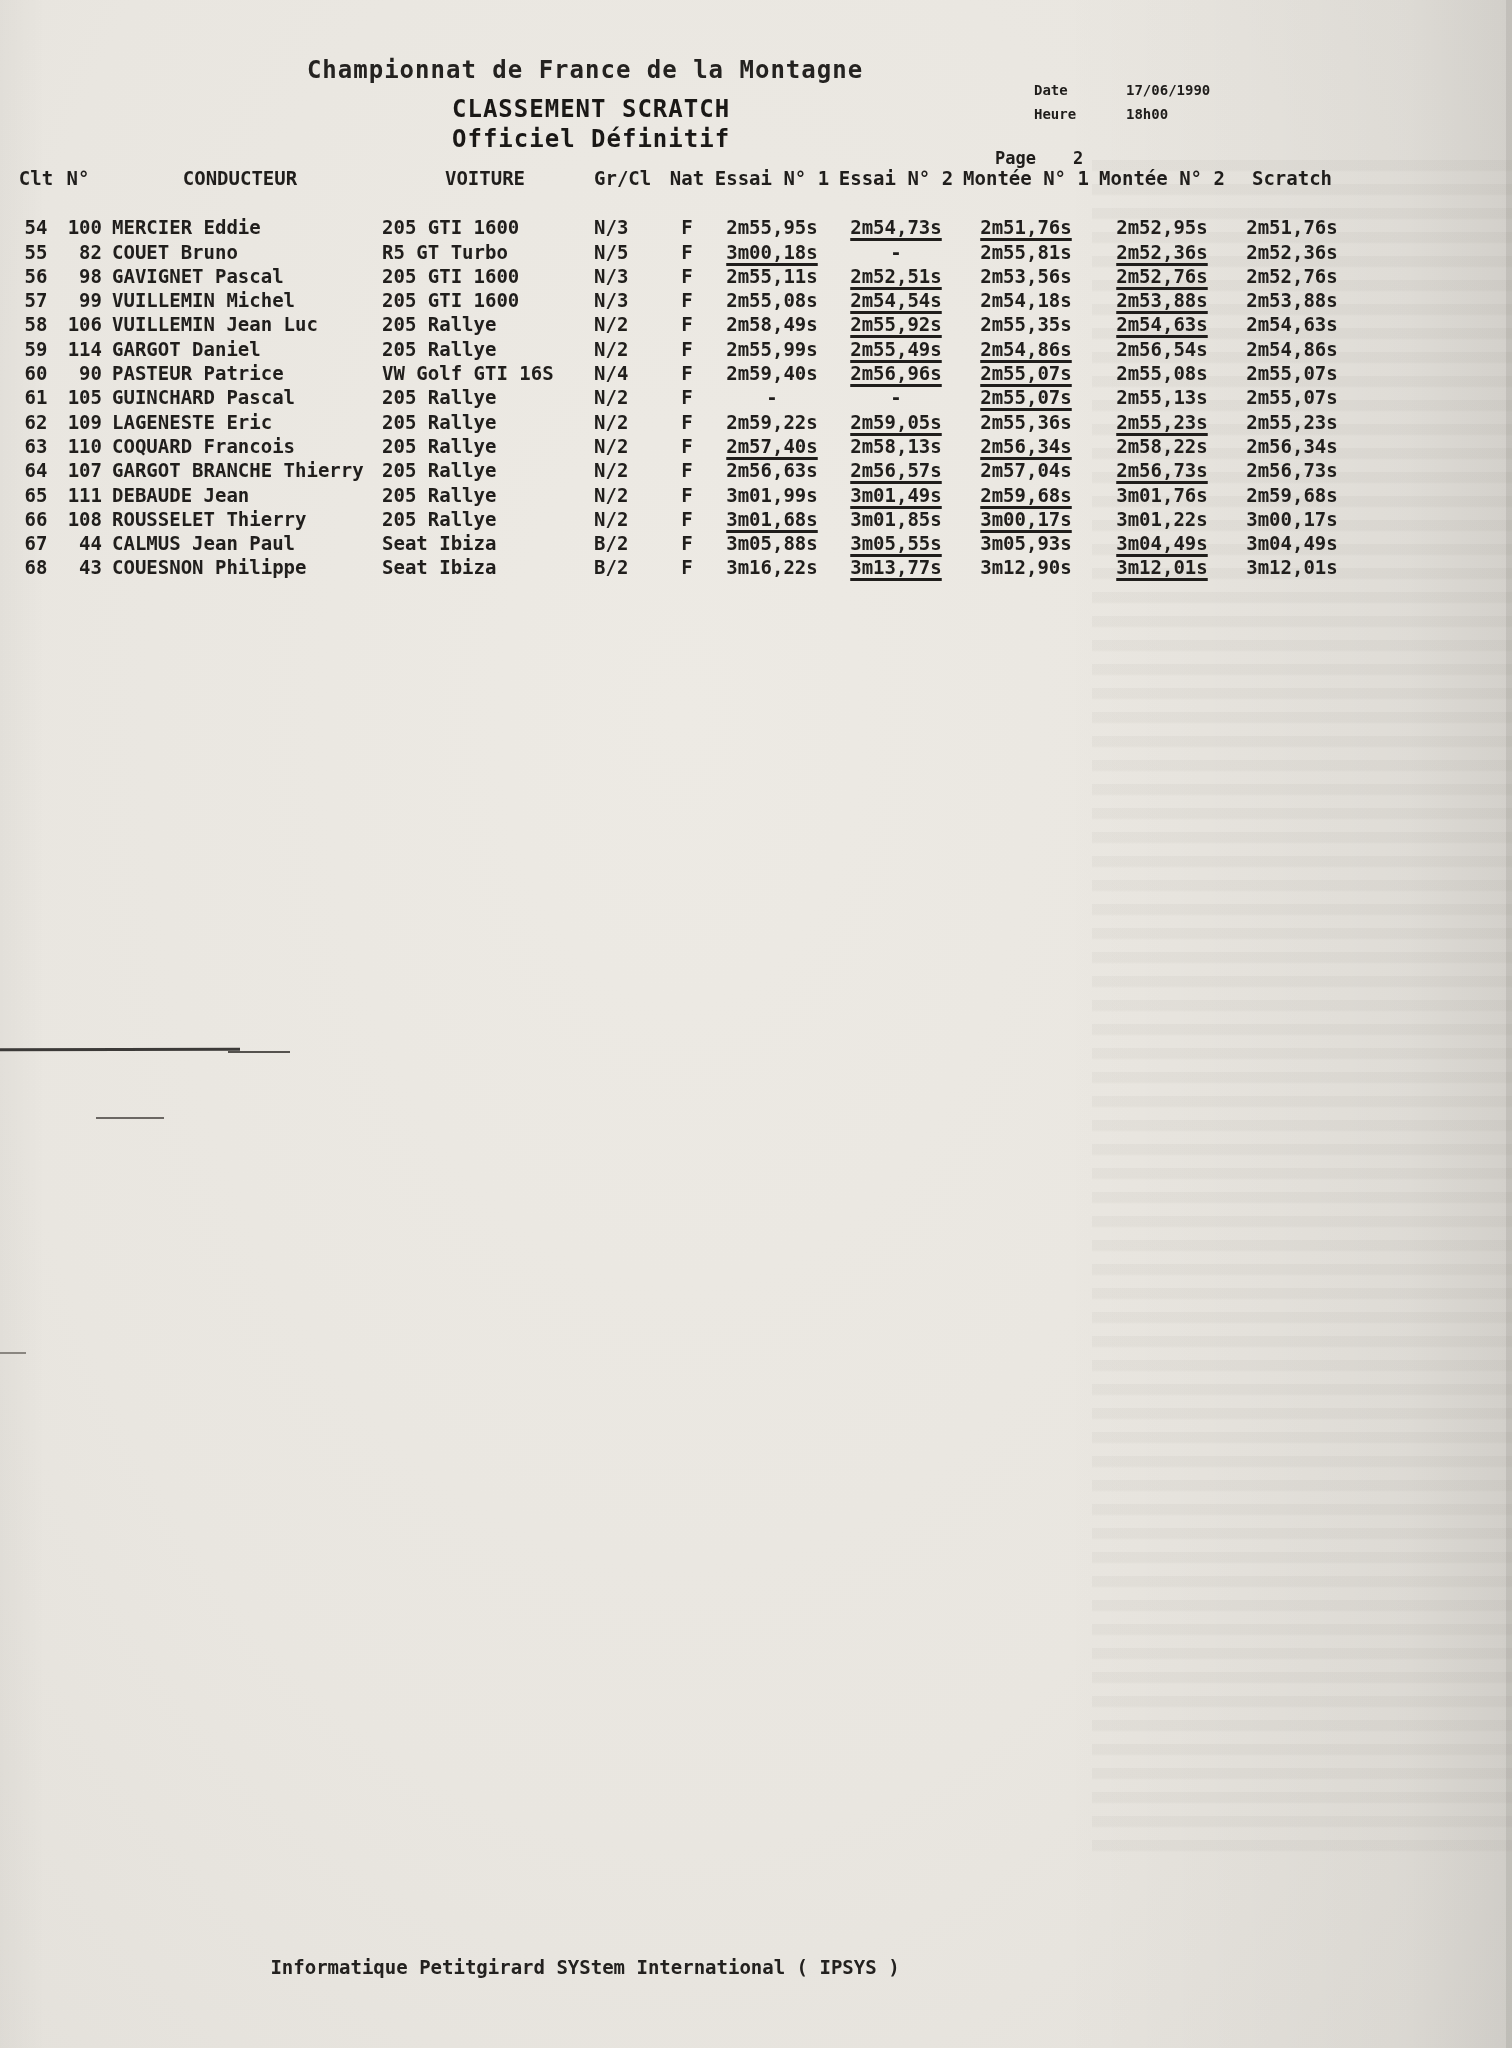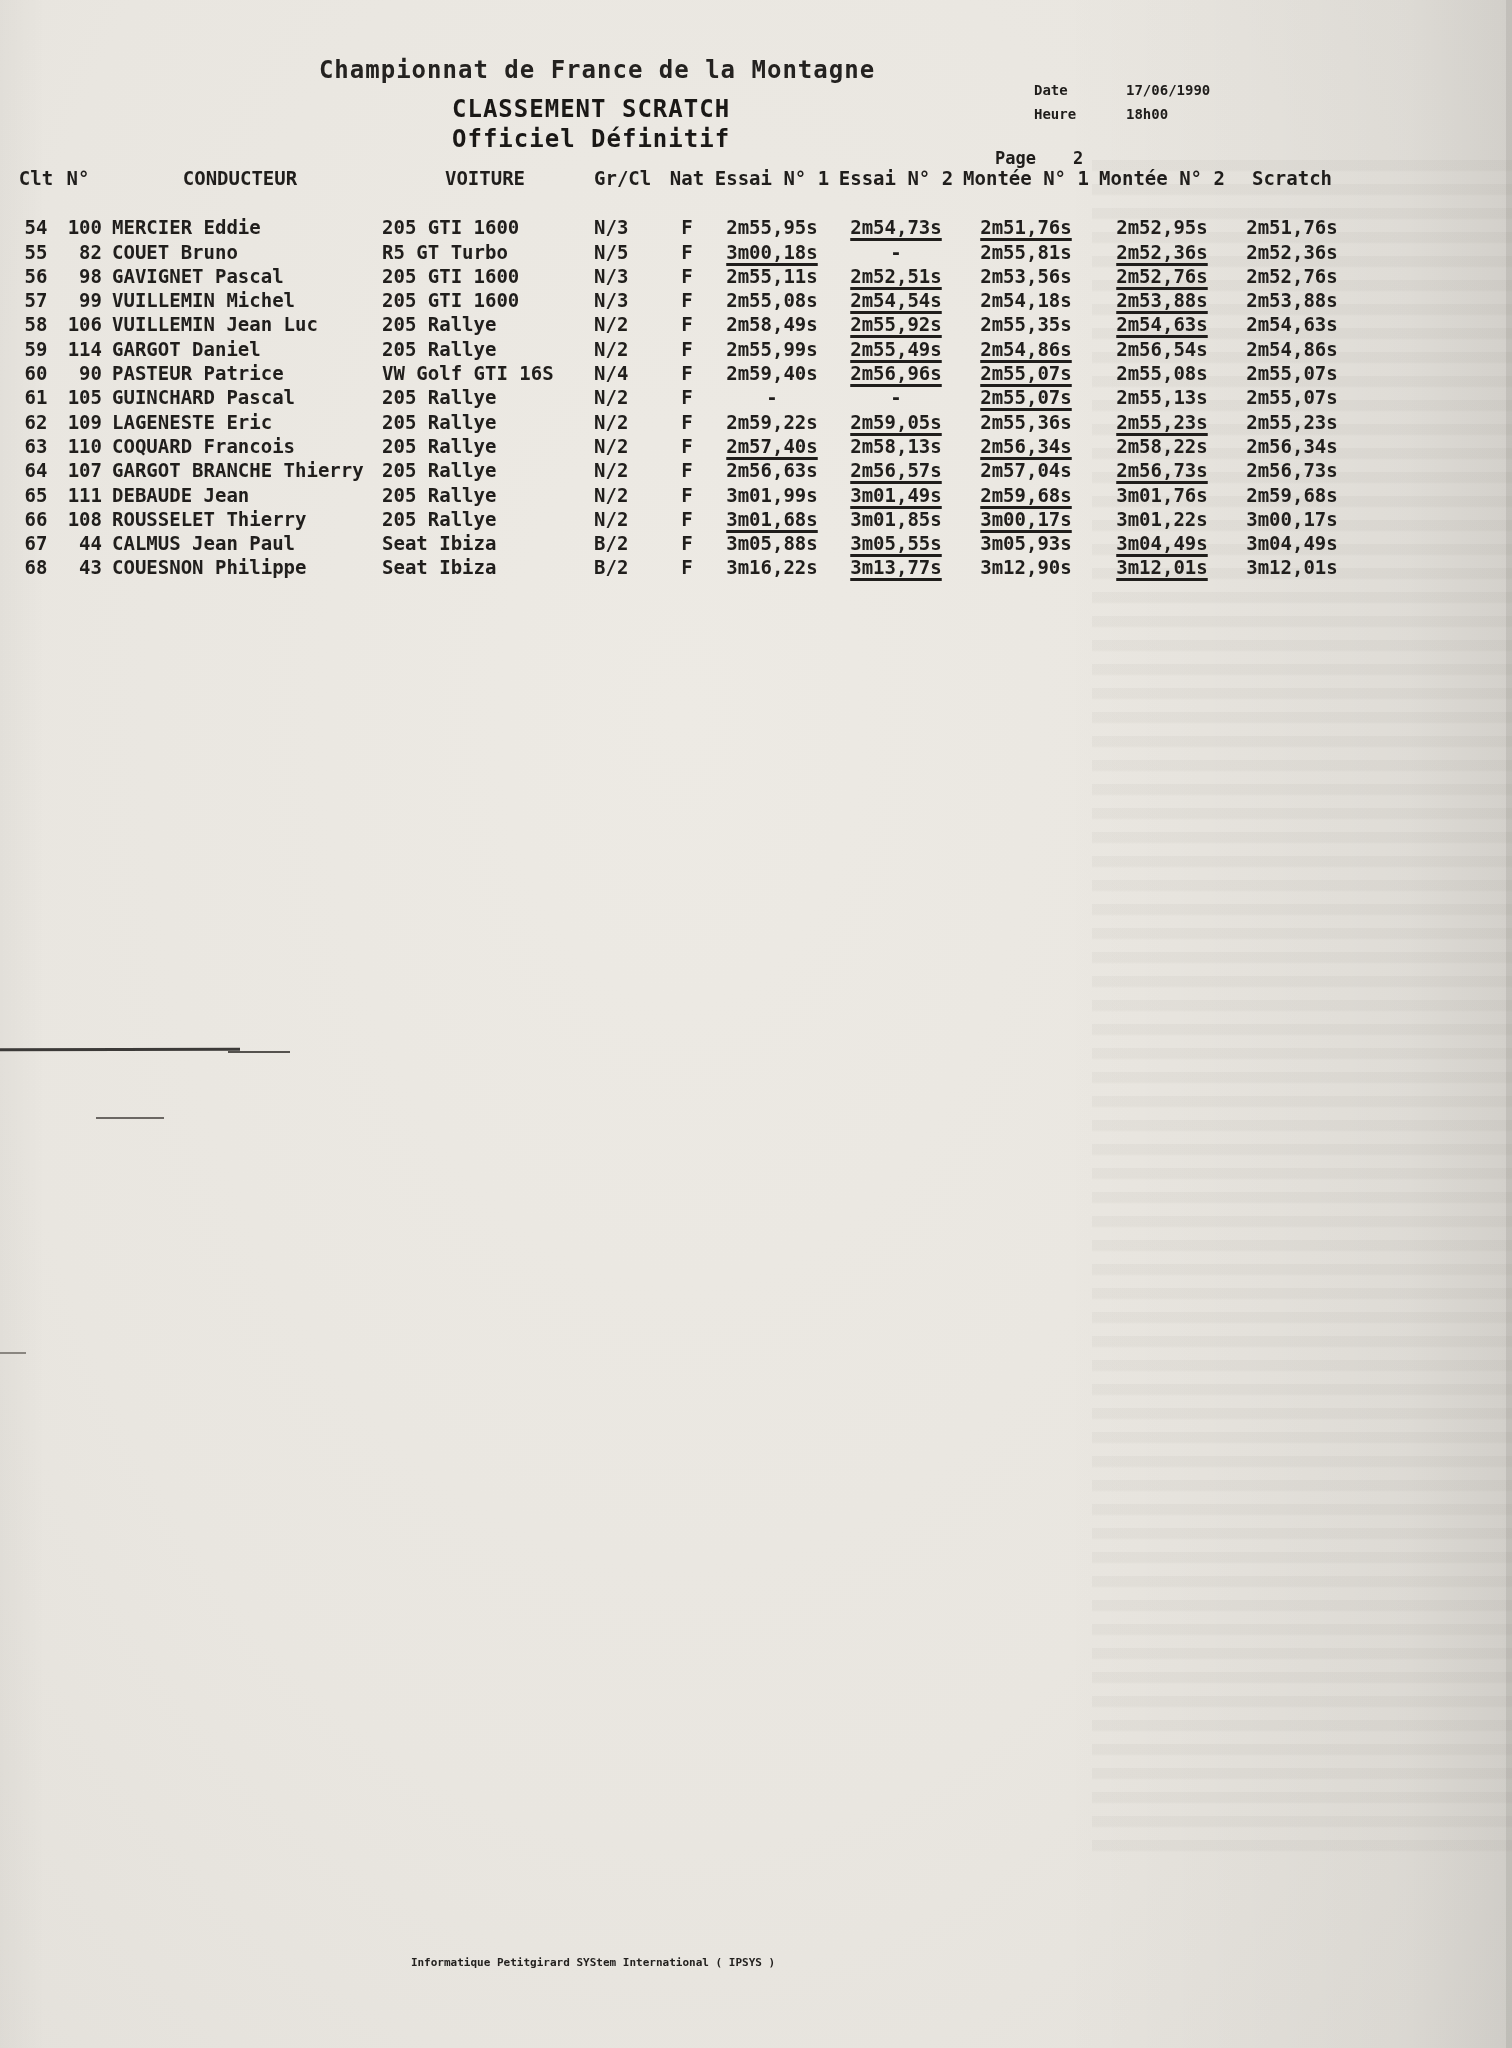--- a/index.html
+++ b/index.html
@@ -24,21 +24,20 @@
     text-align:center;
     font-family:"DejaVu Serif", serif;
     font-weight:bold;font-size:37px;letter-spacing:0.5px;
     color:#161412;
   }
   .subtitle{
     position:absolute;left:0;top:56px;width:1170px;
     text-align:center;
     font-weight:bold;font-size:24px;letter-spacing:1px;
     color:#242220;
-    padding-left:12px;
   }
   .classement{
     position:absolute;left:452px;top:94px;
     font-weight:bold;font-size:24px;line-height:30px;letter-spacing:1px;
     color:#1a1816;
   }
   .meta{
     position:absolute;left:990px;top:78px;
     font-weight:bold;font-size:14px;line-height:24px;margin-left:44px;
   }
@@ -68,22 +67,22 @@
   .c-time{text-align:center;}
   .hdr .c-cond{text-align:center;padding:0;}
   .hdr .c-voit{text-align:center;padding:0;}
   .hdr .c-num{text-align:center;}
   .u{
     text-decoration:underline;
     text-decoration-thickness:2.5px;
     text-underline-offset:4px;
   }
   .footer{
-    position:absolute;left:8px;width:1170px;text-align:center;
-    font-weight:bold;font-size:11px;color:#23211f;
+    position:absolute;left:0;width:1170px;text-align:center;
+    font-weight:bold;font-size:19px;color:#23211f;
   }
   .footer.l1{top:1956px;}
   .footer.l2{top:1986px;}
   
   .art{position:absolute;pointer-events:none;}
   .art.a1{top:1048px;left:0;width:240px;height:3px;background:#3c3a38;transform:rotate(-0.1deg);}
   .art.a2{top:1051px;left:228px;width:62px;height:2px;background:#55524e;}
   .art.a3{top:1117px;left:96px;width:68px;height:2px;background:#6b6763;}
   .art.a4{top:1352px;left:0;width:26px;height:2px;background:#8a8680;}
   .art.a5{top:0;right:0;width:6px;height:2048px;background:rgba(60,56,50,0.10);}

